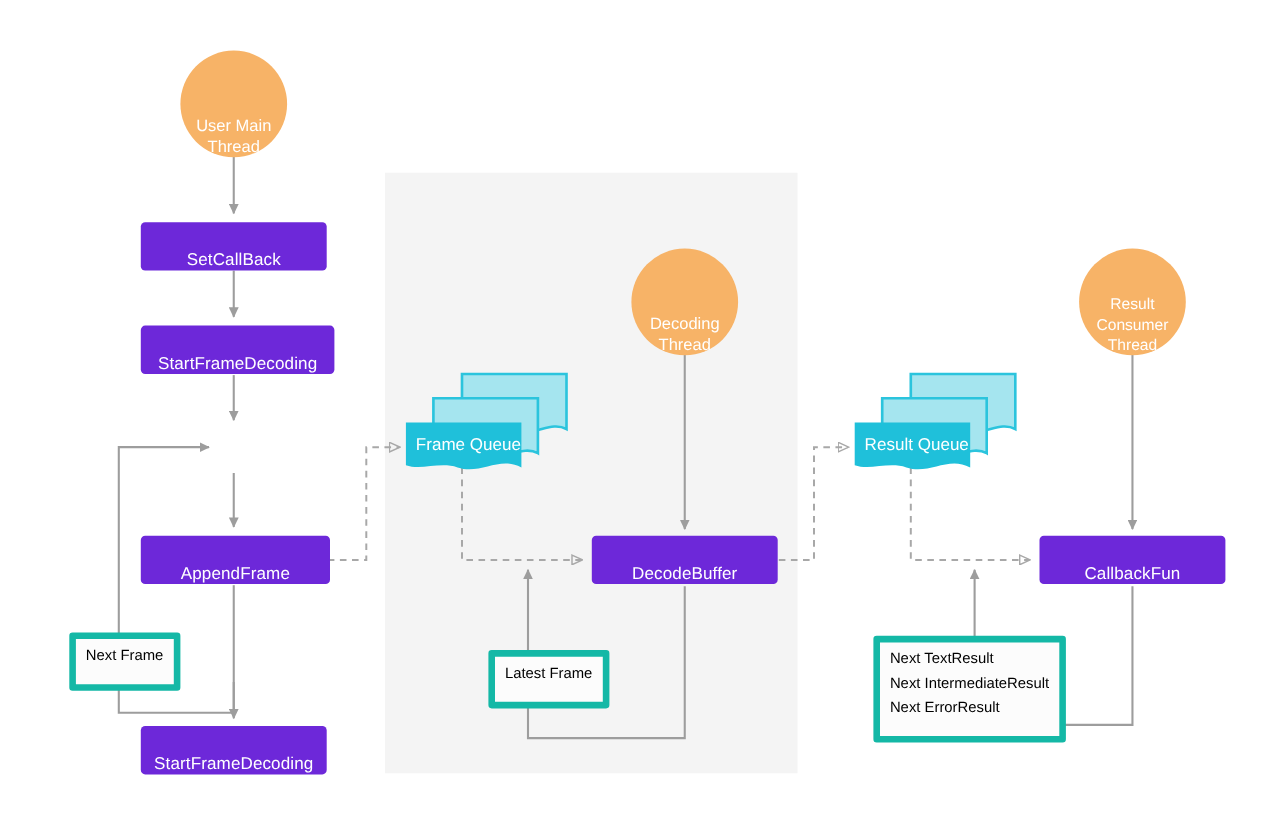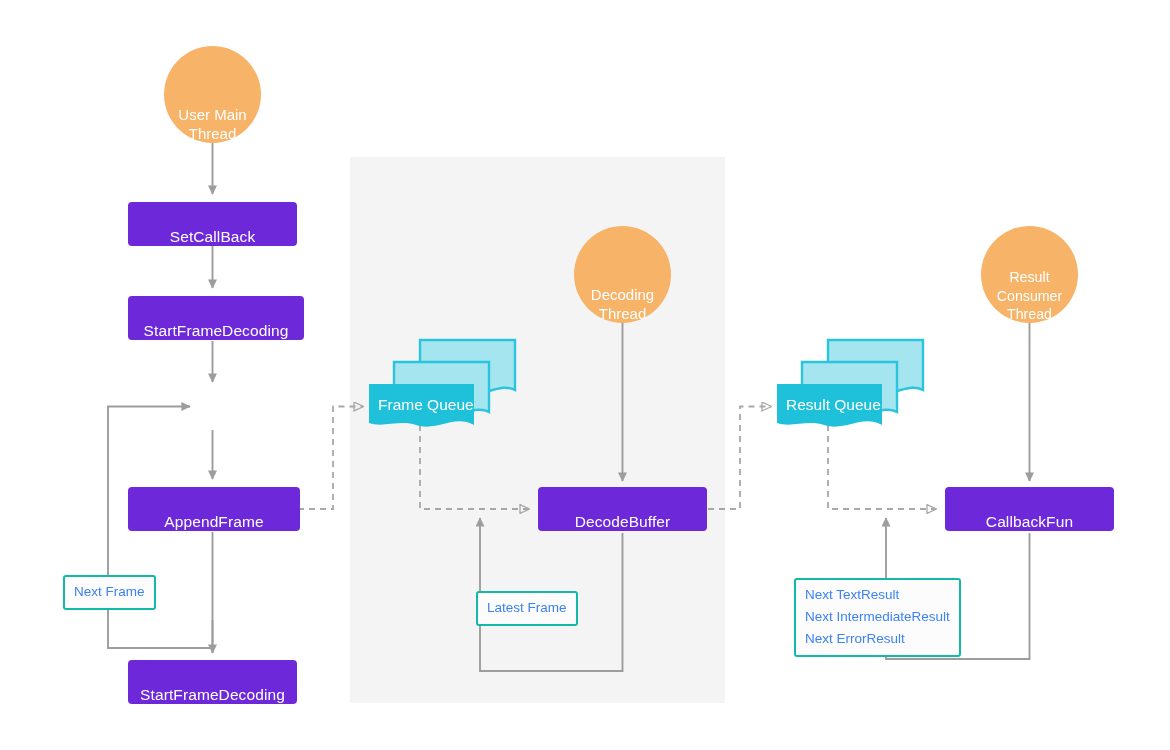--- a/index.html
+++ b/index.html
@@ -19,22 +19,22 @@
         letter-spacing:.1px;}
 
   .thread{background:#f7b367;border-radius:50%;font-size:15px;
           line-height:1.28;}
 
   .queue{position:absolute;}
   .queue .qlabel{position:absolute;color:#fff;font-size:15.5px;
         white-space:nowrap;z-index:4;}
 
   .note{position:absolute;box-sizing:border-box;background:#fcfcfc;
-        border:2px solid #14b8a6;border-radius:3px;color:#3b82f6;
-        font-size:13.5px;line-height:1.62;padding:4px 9px 5px 9px;
+        border:6px solid #14b8a6;border-radius:3px;color:#000000;
+        font-size:13.5px;line-height:1.62;padding:4px 9px 15px 9px;
         white-space:nowrap;}
 </style>
 </head>
 <body>
 
 <div id="stage">
 
   <div class="region" style="left:350px;top:157px;width:375px;height:546px;"></div>
 
   <svg id="wires" viewBox="0 0 1170 750">
@@ -134,21 +134,21 @@
       <path d="M27,24 L122,24 L122,74 C107,66 92,82 77,74 L27,74 Z" fill="#a5e5ef" stroke="#2bc4dd" stroke-width="2.4"></path>
       <path d="M2,46 L107,46 L107,87 C87,76 70,94 49,87 C33,81.5 16,90 2,85 Z" fill="#1fc0da"></path>
     </svg>
     <span class="qlabel" style="left:11px;top:58px;">Result Queue</span>
   </div>
 
   <div class="note" style="left:63px;top:575px;">
     <div>Next Frame</div>
   </div>
 
-  <div class="note" style="left:444px;top:591px;margin-left:32px;">
+  <div class="note" style="left:444px;top:591px;">
     <div>Latest Frame</div>
   </div>
 
   <div class="note" style="left:794px;top:578px;">
     <div>Next TextResult</div>
     <div>Next IntermediateResult</div>
     <div>Next ErrorResult</div>
   </div>
 
 </div>

